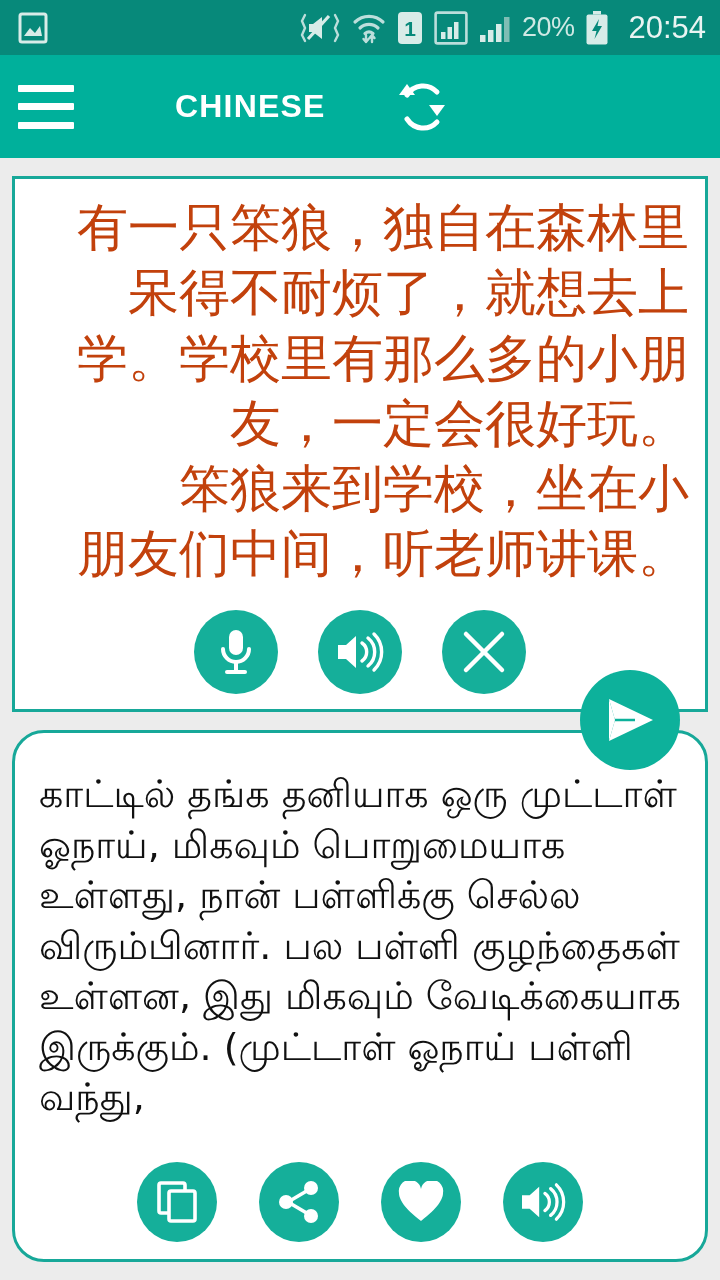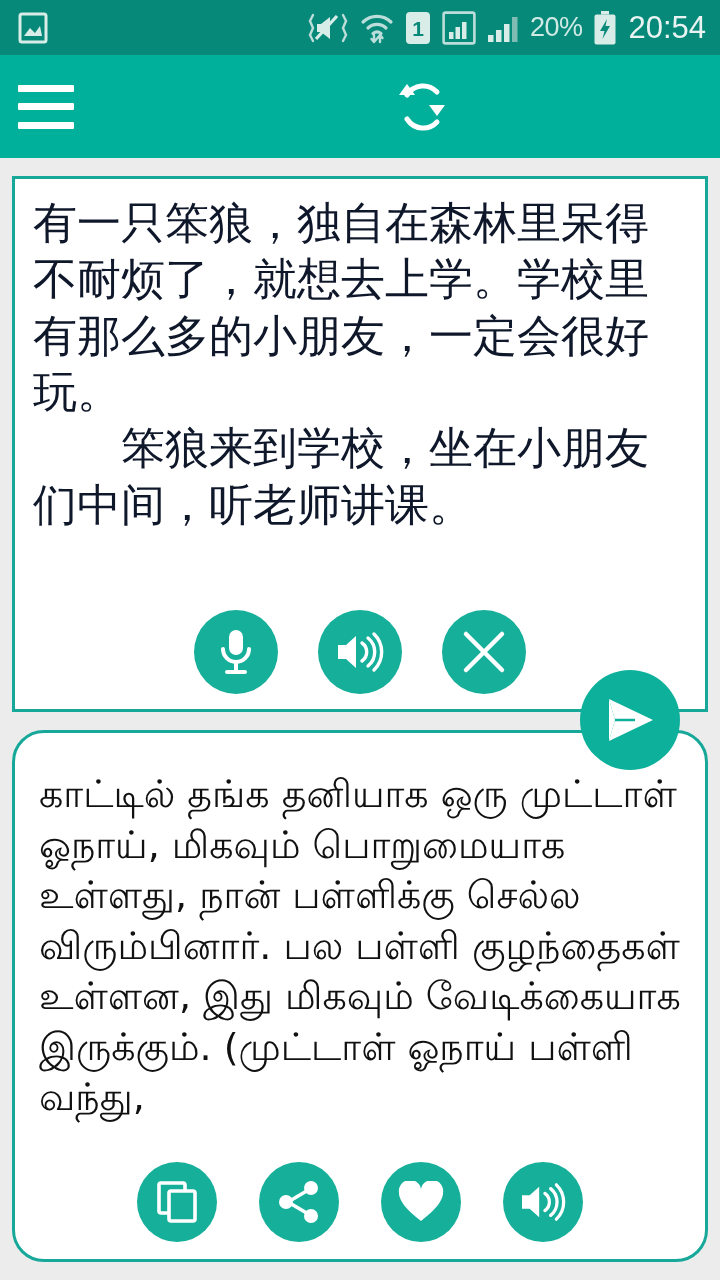--- a/index.html
+++ b/index.html
@@ -23,21 +23,21 @@
     margin-left:auto; padding-right:14px;
     display:flex; align-items:center; gap:11px;
   }
   .sb-icon { display:flex; align-items:center; justify-content:center; }
   .sb-battery-pct {
     color:#cfe9e4; font-size:27px; font-weight:400; letter-spacing:-0.5px;
     line-height:1;
   }
   .sb-clock {
     color:#e9f4f2; font-size:31px; font-weight:400;
-    line-height:1; letter-spacing:0px; margin-left:0;
+    line-height:1; letter-spacing:0px; margin-left:8px;
   }
 
   
   .appbar {
     position:absolute; top:55px; left:0; width:720px; height:103px;
     background:#00b09b;
     display:flex; align-items:center;
   }
   .hamburger {
     width:56px; height:44px; margin-left:18px;
@@ -59,24 +59,25 @@
   
   .card {
     position:absolute; left:12px; width:696px;
     background:#ffffff; border:3px solid #17a899;
   }
   .card-source { top:176px; height:536px; }
   .card-target { top:730px; height:532px; overflow:hidden;border-radius:32px; }
 
   .src-text {
     padding:16px 16px 0 18px;
-    font-size:44px; line-height:1.28;
-    color:#0f172a; font-family:"DejaVu Sans","Liberation Sans",sans-serif;
+    font-size:51px; line-height:1.28;
+    color:#c2410c; font-family:"DejaVu Sans","Liberation Sans",sans-serif;
     white-space:pre-wrap;
     word-break:break-all;
+    text-align:right;
   }
   .tgt-text {
     padding:36px 12px 0 24px;
     font-size:38px; line-height:1.33;
     color:#111111; font-family:"DejaVu Sans","Liberation Sans",sans-serif;
   }
 
   
   .fab-row-src {
     position:absolute; left:0; top:610px; width:720px;
@@ -171,20 +172,21 @@
       <span class="sb-clock">20:54</span>
     </div>
   </div>
 
   <div class="appbar">
     <div class="hamburger">
       <span></span>
       <span></span>
       <span></span>
     </div>
+    <div class="lang-btn lang-src">CHINESE</div>
     <div class="swap-btn">
       <svg width="72" height="72" viewBox="0 0 72 72">
         <path d="M22 24 A20 22 0 0 1 52 21" fill="none" stroke="#ffffff" stroke-width="5" stroke-linecap="round"></path>
         <path d="M22 48 A20 22 0 0 0 52 51" fill="none" stroke="#ffffff" stroke-width="5" stroke-linecap="round"></path>
         <path d="M22 36 L14 36 L22 47 L30 36 Z" fill="#ffffff" transform="translate(0,-12) rotate(180 22 36)"></path>
         <path d="M52 36 L44 36 L52 47 L60 36 Z" fill="#ffffff" transform="translate(0,-2)"></path>
       </svg>
     </div>
   </div>
 

